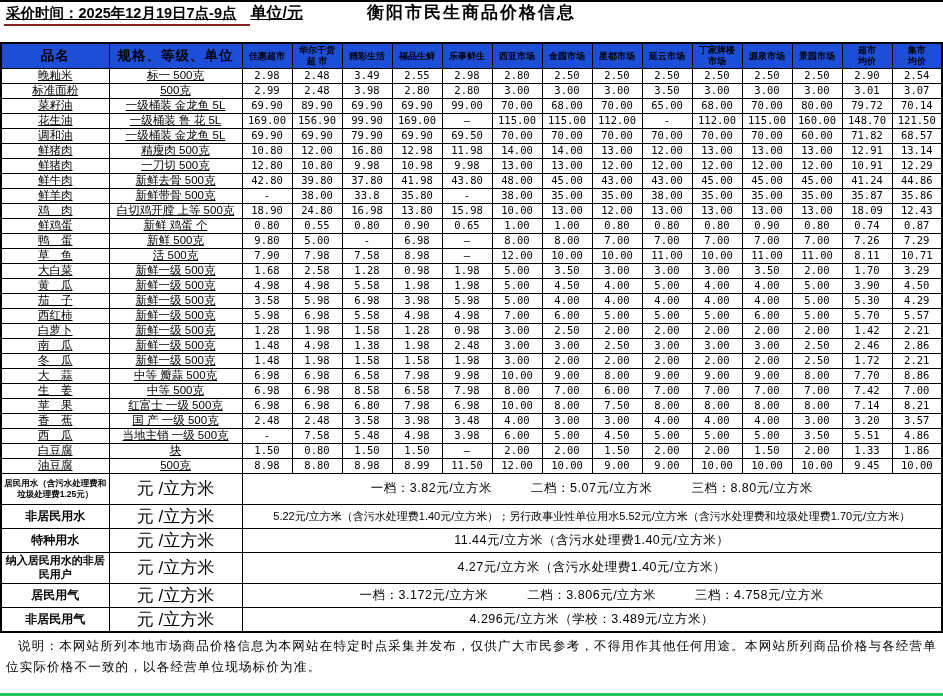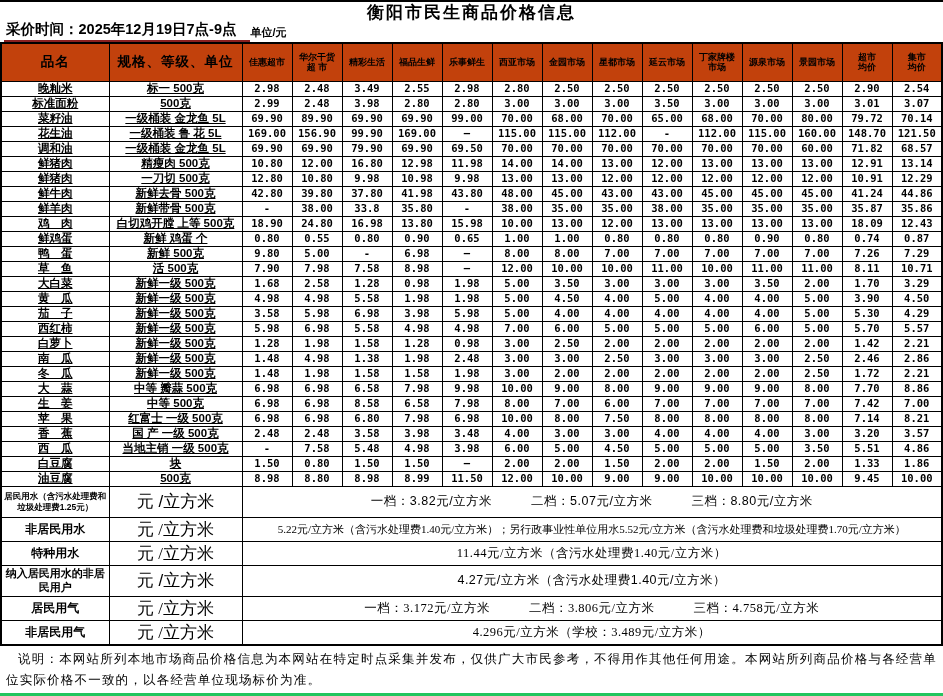--- a/index.html
+++ b/index.html
@@ -9,55 +9,55 @@
     width: 943px; height: 696px; margin: 0 auto; background:#fff;
     border-top: 2px solid #000; border-bottom: 3px solid #22c55e;
     position: relative; overflow: hidden;
   }
   .title {
     text-align: center; font-size: 17px; font-weight: bold;
     line-height: 22px; height: 22px; letter-spacing: 2px;
   }
   .meta-row {
     display: flex; justify-content: flex-start; align-items: flex-end;
-    height: 18px; padding: 0 50px 0 4px; font-size: 14px;
+    height: 18px; padding: 0 50px 16px 4px; font-size: 14px; text-decoration: underline;
   }
   .collect-time {
     display:inline-block; font-weight: 600; font-size: 14.5px;
     border-bottom: 2px solid #8b2020; padding: 0 14px 1px 2px;
   }
-  .unit-label { font-size: 11px; font-weight: bold; padding-bottom: 2px; }
+  .unit-label { font-size: 16px; font-weight: bold; padding-bottom: 2px; }
   table.price {
     width: 943px; table-layout: fixed; border-collapse: collapse;
     border: 2px solid #000;
   }
   table.price th, table.price td {
     border: 1px solid #000; padding: 0; text-align: center; vertical-align: middle;
     overflow: hidden;
   }
   table.price th {
-    background: #c2410c; font-weight: bold; font-size: 9px;
-    line-height: 1.15; white-space: pre-line; height: 38px;
+    background: #1d4ed8; font-weight: bold; font-size: 9px;
+    line-height: 1.15; white-space: pre-line; height: 25px;
   }
   table.price th.big { font-size: 13.5px; letter-spacing: 1px; }
-  tr.product { height: 15px; font-weight: bold; }
+  tr.product { height: 15px; }
   td.name, td.spec {
     font-size: 11.5px; text-decoration: underline; text-underline-offset: 1px;
     line-height: 1;
   }
   td.price { font-size: 10.5px; font-family: "DejaVu Sans Mono", monospace; line-height: 1; }
   tr.utility td { text-decoration: none; }
   td.ulabel { font-size: 12px; font-weight: bold; line-height: 1.2; }
   td.ulabel.small { font-size: 8.5px; font-weight: bold; line-height: 1.25; padding: 0 1px; }
   td.ulabel.mid { font-size: 11px; }
   td.uspec { font-size: 17px; }
   td.uvalue { font-size: 12.5px; letter-spacing: 0.5px; margin-left: 44px; }
   td.uvalue.long { font-size: 11px; letter-spacing: 0; }
   tr.u-tall { height: 31px; }
-  tr.u-short { height: 21px; font-family: Liberation Serif, serif; }
+  tr.u-short { height: 21px; }
   .note {
     font-size: 12.5px; line-height: 1.75; letter-spacing: 1.2px;
     padding: 3px 6px 2px 6px; text-indent: 12px; text-align: justify;
   }
 </style>
 </head>
 <body>
 
 <div class="page">
   <div class="title">衡阳市民生商品价格信息</div>

